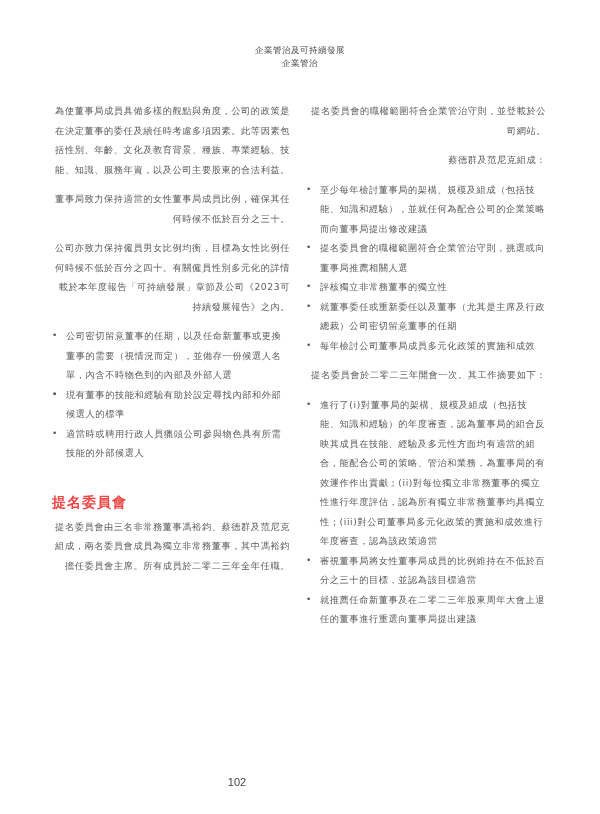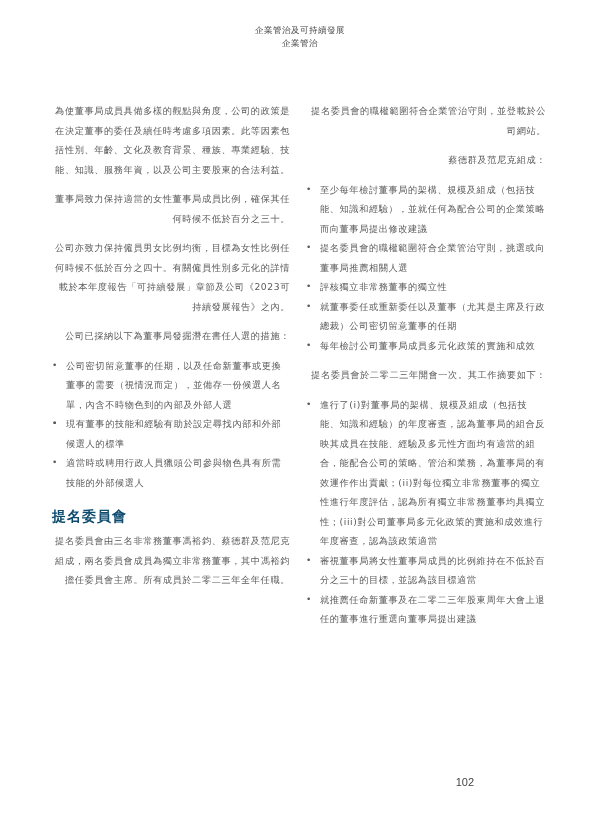--- a/index.html
+++ b/index.html
@@ -5,21 +5,21 @@
     * { margin: 0; padding: 0; box-sizing: border-box; }
     html, body { width: 600px; height: 814px; background: #ffffff; }
     body {
       font-family: "DejaVu Sans", "Liberation Sans", sans-serif;
       color: #555555;
       position: relative;
       overflow: hidden;
     }
     .page-header {
       position: absolute;
-      top: 24px;
+      top: 44px;
       left: 0;
       width: 600px;
       text-align: center;
       font-size: 8.5px;
       line-height: 13px;
       color: #444444;
       letter-spacing: 0.5px;
     }
     .col {
       position: absolute;
@@ -38,52 +38,51 @@
       padding-left: 14px;
     }
     ul.bullets li .bullet {
       position: absolute;
       left: 0;
       top: 0;
       color: #5a5a5a;
       font-size: 9px;
     }
     .section-title {
-      color: #0c4a6e;
+      color: #ef4444;
       font-size: 14px;
       font-weight: bold;
       line-height: 20px;
-      margin-top: 14px;
+      margin-top: 29px;
       margin-bottom: 5px;
       letter-spacing: 1px;
     }
     .page-number {
       position: absolute;
       top: 776px;
       left: 0;
       width: 474px;
-      text-align: right;
+      text-align: center;
       font-size: 11px;
       color: #444444;
       font-family: "Liberation Sans", sans-serif;
     }
   </style>
 </head>
 <body>
 
 <div class="page-header">
   <div>企業管治及可持續發展</div>
   <div>企業管治</div>
 </div>
 
 <div class="col col-left">
   <p class="para">為使董事局成員具備多樣的觀點與角度，公司的政策是在決定董事的委任及續任時考慮多項因素。此等因素包括性別、年齡、文化及教育背景、種族、專業經驗、技能、知識、服務年資，以及公司主要股東的合法利益。</p>
   <p class="para">董事局致力保持適當的女性董事局成員比例，確保其任何時候不低於百分之三十。</p>
   <p class="para">公司亦致力保持僱員男女比例均衡，目標為女性比例任何時候不低於百分之四十。有關僱員性別多元化的詳情載於本年度報告「可持續發展」章節及公司《2023可持續發展報告》之內。</p>
-  <p class="para">公司已採納以下為董事局發掘潛在書任人選的措施：</p>
   <ul class="bullets">
     <li><span class="bullet">•</span><span>公司密切留意董事的任期，以及任命新董事或更換董事的需要（視情況而定），並備存一份候選人名單，內含不時物色到的內部及外部人選</span></li>
     <li><span class="bullet">•</span></li>
     <li><span class="bullet">•</span><span>現有董事的技能和經驗有助於設定尋找內部和外部候選人的標準</span></li>
     <li><span class="bullet">•</span><span>適當時或聘用行政人員獵頭公司參與物色具有所需技能的外部候選人</span></li>
   </ul>
   <h2 class="section-title">提名委員會</h2>
   <p class="para">提名委員會由三名非常務董事馮裕鈞、蔡德群及范尼克組成，兩名委員會成員為獨立非常務董事，其中馮裕鈞擔任委員會主席。所有成員於二零二三年全年任職。</p>
 </div>
 

